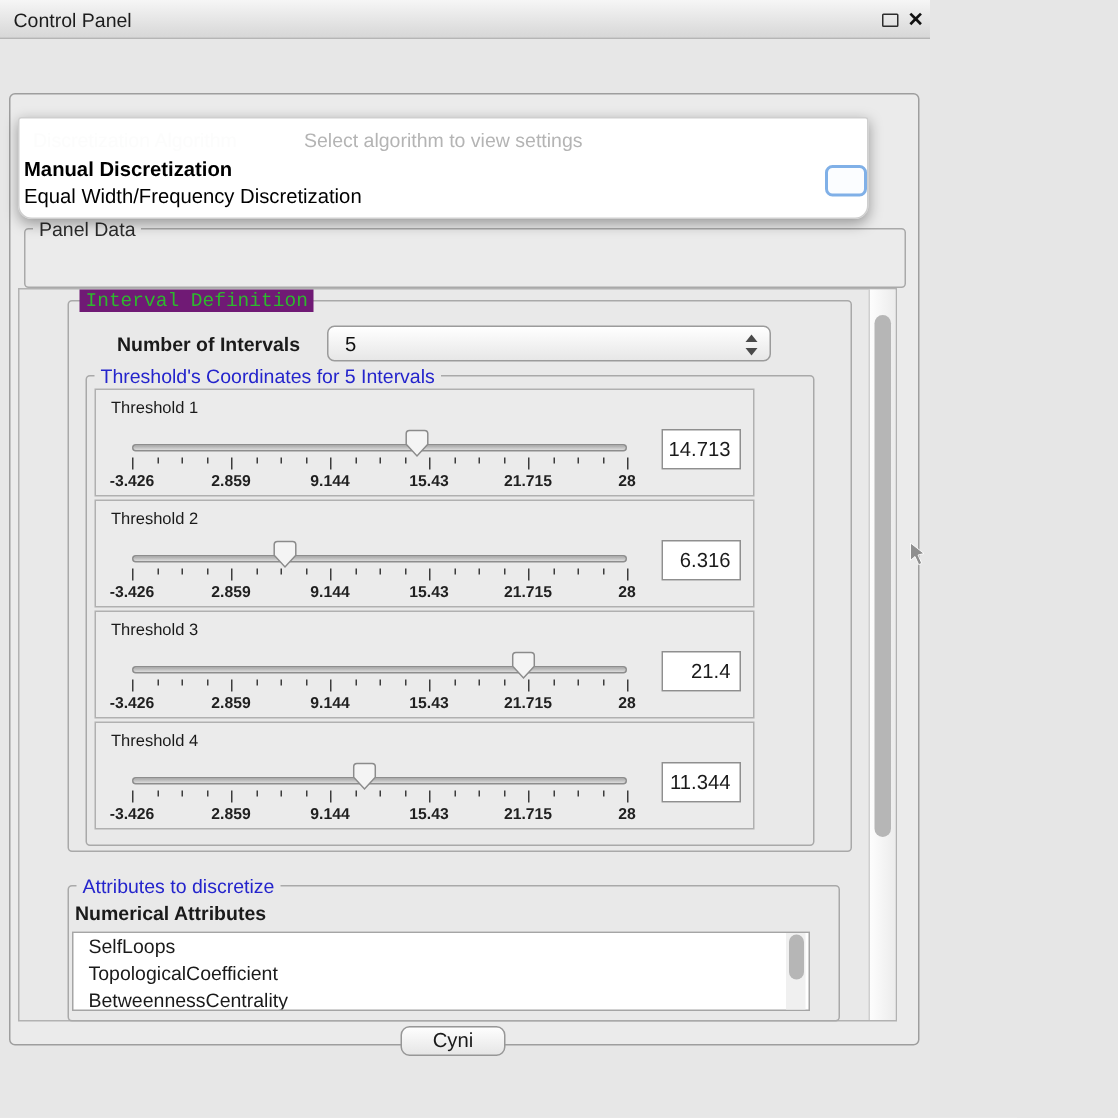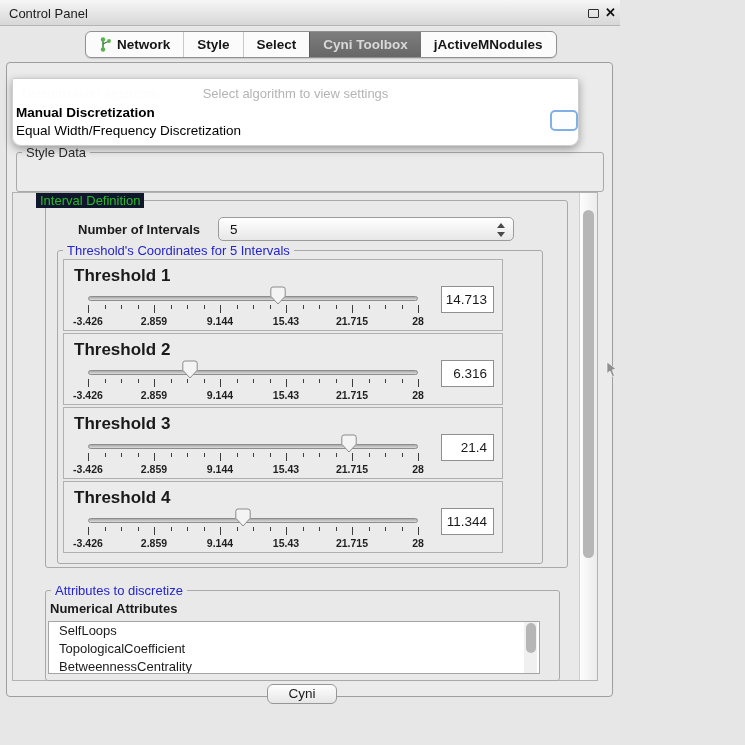--- a/index.html
+++ b/index.html
@@ -62,21 +62,21 @@
   
   .viewport { left:12px; top:192px; width:586px; height:489px; border:1px solid #b2b2b2; background:#e9e9e9; }
   .vscroll { left:579px; top:193px; width:18px; height:487px; background:linear-gradient(90deg,#fdfdfd,#ececec); border-left:1px solid #cfcfcf; }
   .vthumb { left:582.5px; top:210px; width:11px; height:348px; background:#b6b6b6; border-radius:6px; }
 
   .numint-label { left:78px; top:222px; font-size:13px; font-weight:700; }
 
   
   .thr-container { left:62px; top:259px; width:443px; height:298px; }
   .thr { position:absolute; left:1px; width:440px; height:72px; border:1px solid #b0b0b0; background:#ebebeb; }
-  .thr .thr-label { position:absolute; left:10px; top:6px; font-size:17px; font-weight:700; }
+  .thr .thr-label { position:absolute; left:10px; top:6px; font-size:11px; font-weight:400; }
   .thr .track { position:absolute; left:24px; top:36px; width:330px; height:5px;
     background:linear-gradient(#a9a9a9,#dcdcdc); border:1px solid #8d8d8d; border-radius:3px; }
   .thr .ticks { position:absolute; left:24px; top:45px; width:330px; height:10px; }
   .thr .ticks i { position:absolute; top:0; width:1px; height:4px; background:#3c3c3c; }
   .thr .ticks i.tall { height:8px; }
   .thr .tick-labels { position:absolute; left:24px; top:55px; width:330px; height:12px;text-align:right; }
   .thr .tick-labels b { position:absolute; transform:translateX(-50%); font-size:10.5px; font-weight:700; color:#1f1f1f; white-space:nowrap; }
   .thr .thumb { position:absolute; top:26px; width:16px; height:19px; }
   .thr .val { position:absolute; left:377px; top:26px; width:53px; height:27px; line-height:25px;
     background:#fff; border:1px solid #8f8f8f; font-size:13.5px; text-align:right; padding-right:6px; }
@@ -100,57 +100,41 @@
 <body>
 
 <div id="control-panel" class="abs">
 
   <div class="titlebar abs">
     <span class="ttl">Control Panel</span>
     <span class="float-ic"></span>
     <span class="close-ic">✕</span>
   </div>
 
-  <div class="seg" id="top-tabs">
-    <span class="s">
-      <svg width="13" height="15" viewBox="0 0 13 15">
-        <line x1="4" y1="3" x2="4" y2="12" stroke="#2f7d32" stroke-width="1.4"></line>
-        <line x1="4" y1="7" x2="10" y2="4" stroke="#2f7d32" stroke-width="1.2"></line>
-        <circle cx="4" cy="2.5" r="2.2" fill="#57b14e"></circle>
-        <circle cx="10" cy="4" r="1.9" fill="#57b14e"></circle>
-        <circle cx="4" cy="12.5" r="2.2" fill="#57b14e"></circle>
-      </svg>
-      <span>Network</span>
-    </span>
-    <span class="s">Style</span>
-    <span class="s">Select</span>
-    <span class="s sel">Cyni Toolbox</span>
-    <span class="s after-sel">jActiveMNodules</span>
-  </div>
 
   <div class="content-panel abs"></div>
 
   <span class="abs algo-title">Discretization Algorithm</span>
 
   <div class="popup abs">
     <div class="hint">Select algorithm to view settings</div>
     <div class="opt o0">Manual Discretization</div>
     <div class="opt o1">Equal Width/Frequency Discretization</div>
   </div>
   <div class="combo-fragment abs"></div>
 
   <div class="group" style="left:16px; top:152px; width:588px; height:40px;"></div>
-  <span class="gtitle dark" style="left:22px; top:145px;">Style Data</span>
+  <span class="gtitle dark" style="left:22px; top:145px;">Panel Data</span>
 
   <div class="viewport abs"></div>
   <div class="vscroll abs"></div>
   <div class="vthumb abs"></div>
 
   <div class="group" style="left:45px; top:200px; width:523px; height:368px; background:#e9e9e9;"></div>
-  <span class="gtitle green" style="left:36px; top:193px; background:#0f172a;">Interval Definition</span>
+  <span class="gtitle green" style="left:53px; top:193px; background:#701a75;font-family:Liberation Mono, monospace;">Interval Definition</span>
 
   <span class="abs numint-label">Number of Intervals</span>
   <div class="combo" style="left:218px; top:217px; width:296px; height:24px;">
     <span class="cv">5</span>
     <span class="spin">
         <i class="up"></i>
         <i class="dn"></i>
       </span>
   </div>
 

